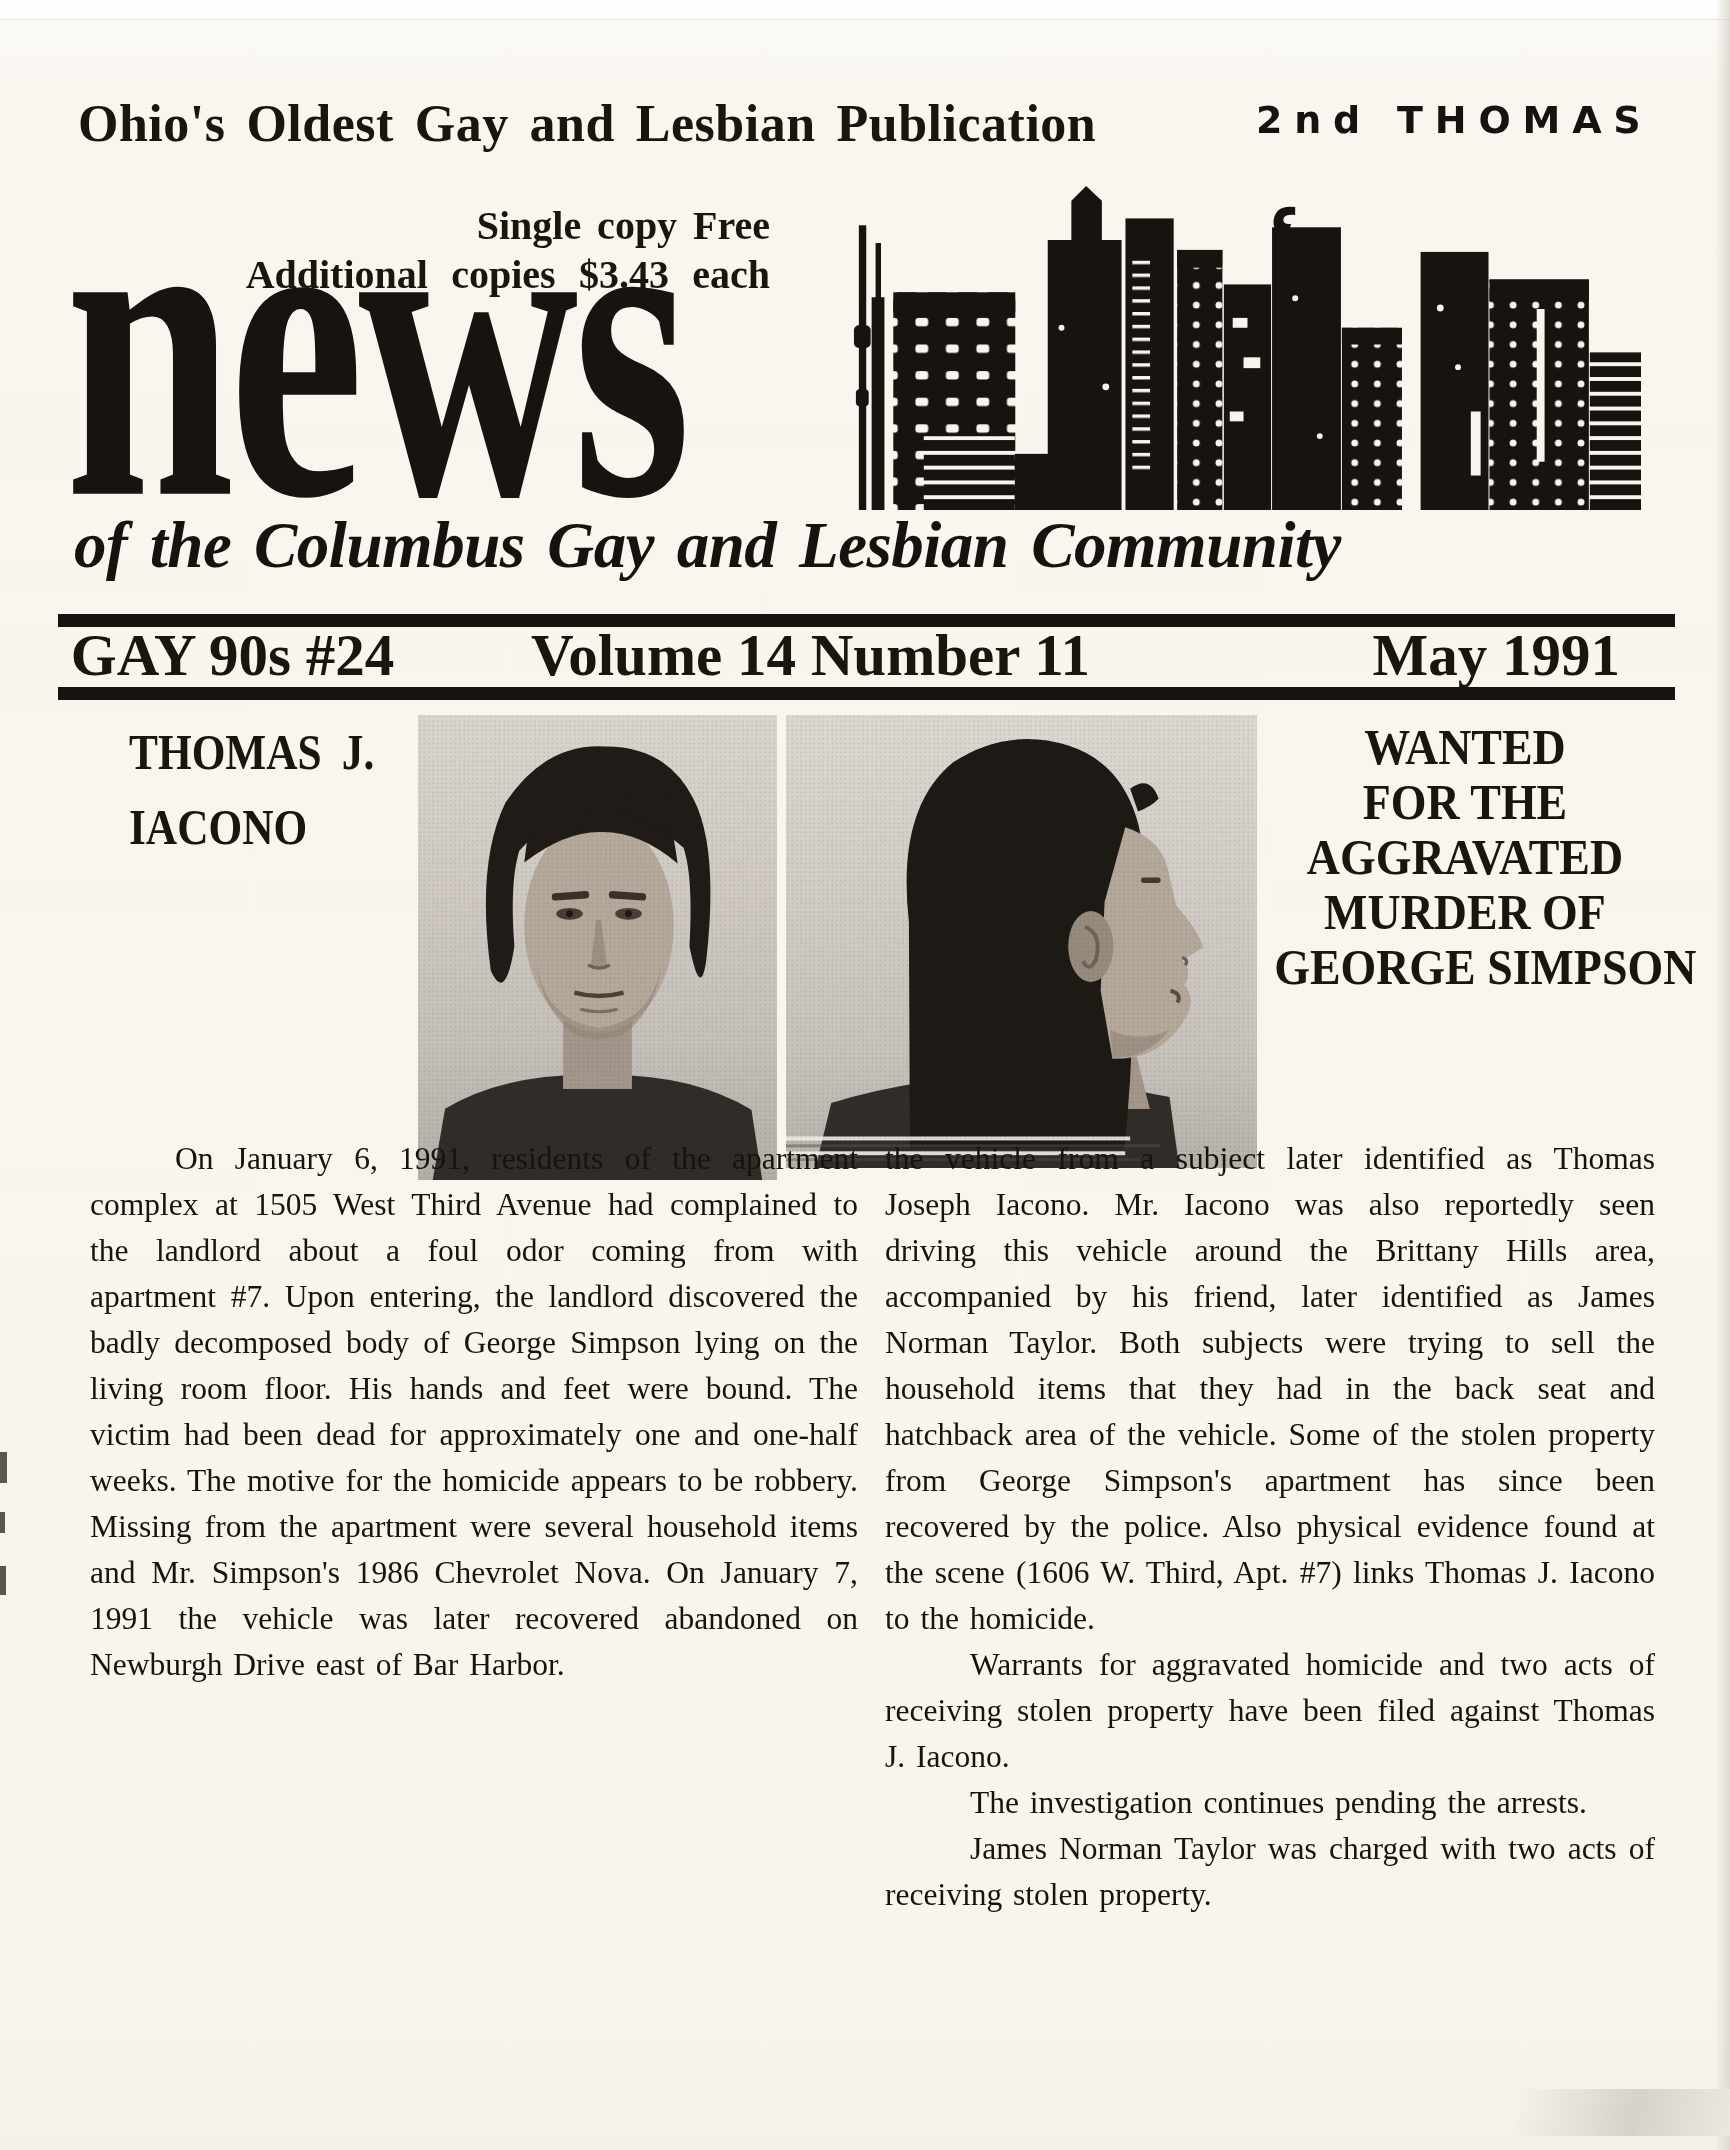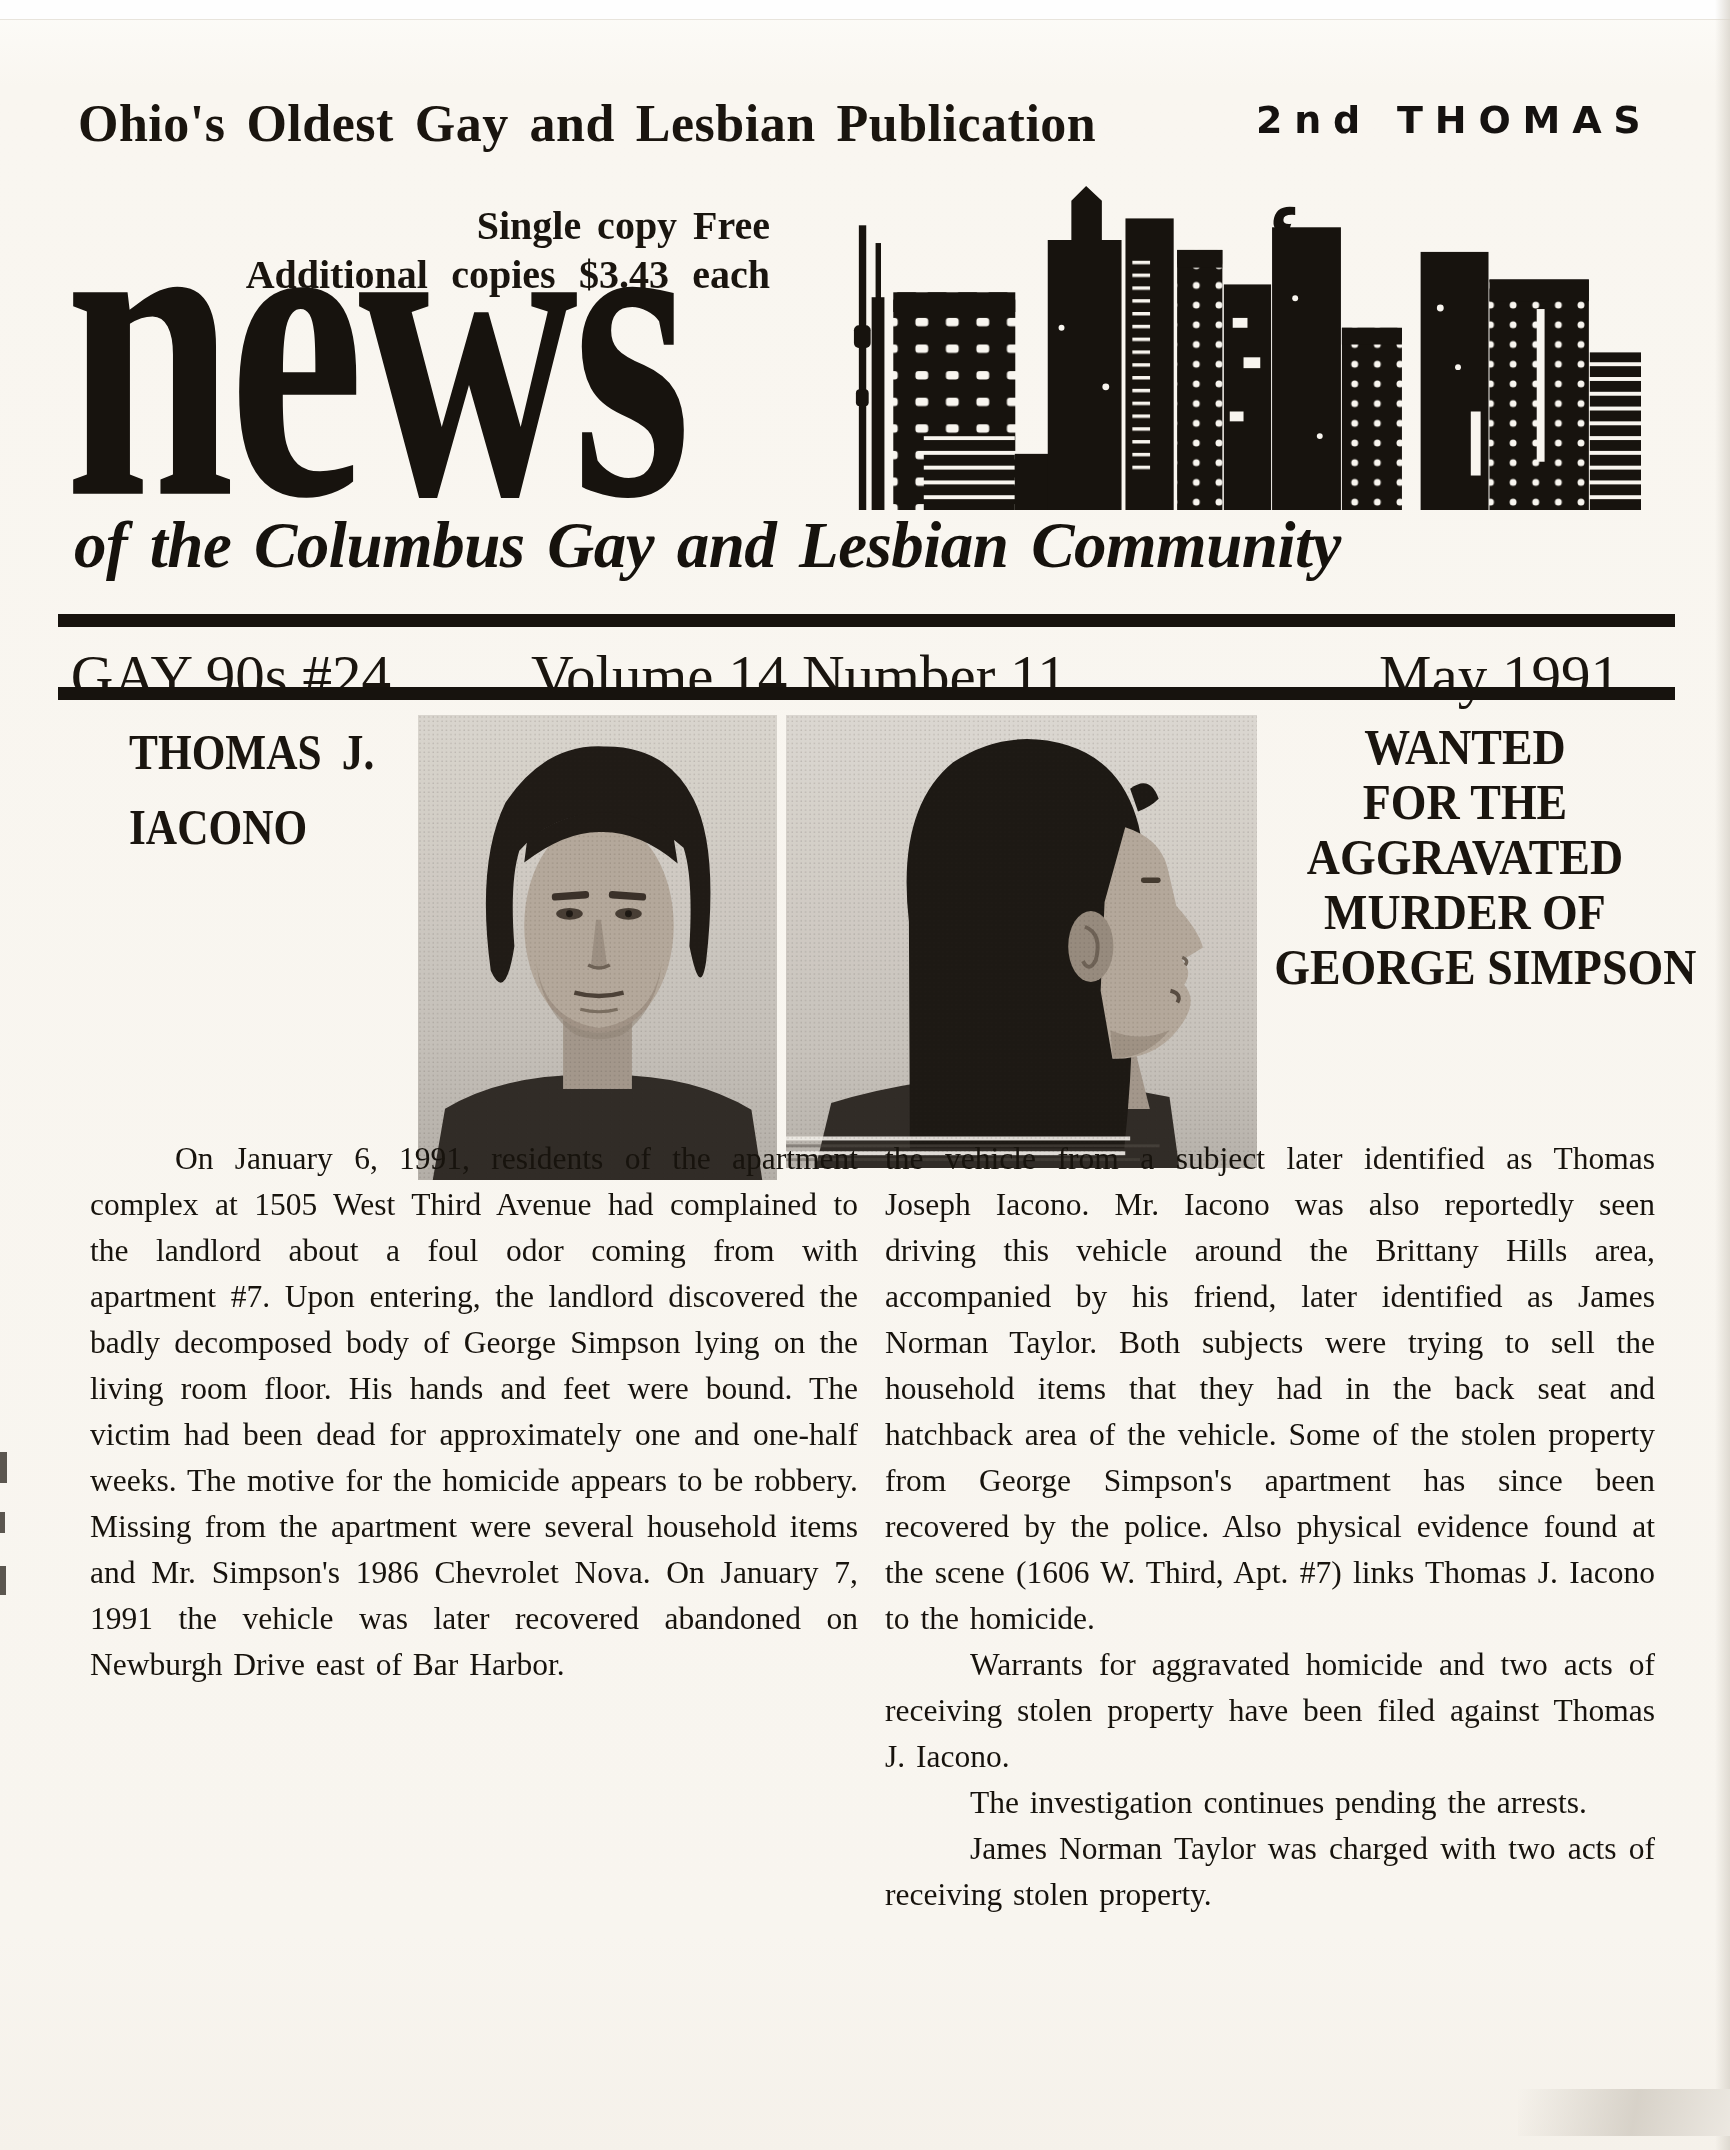--- a/index.html
+++ b/index.html
@@ -39,21 +39,21 @@
     font-size:65px;font-weight:bold;font-style:italic;letter-spacing:-0.5px;
     word-spacing:6.9px;white-space:nowrap;color:#16120d;}
 
   .skyline{position:absolute;left:850px;top:180px;width:791px;height:330px;}
 
   .rule{position:absolute;left:58px;width:1617px;height:13.3px;background:#17130e;}
   .rule1{top:614px;}
   .rule2{top:687px;}
   .issue-bar{position:absolute;left:58px;top:621px;width:1617px;height:66px;
     font-size:59px;}
-  .issue-bar span{position:absolute;top:21px;white-space:nowrap;}
+  .issue-bar span{position:absolute;top:0;white-space:nowrap;font-weight:bold;}
   .bar-issue{left:12.8px;}
   .bar-volume{left:473px;}
   .bar-date{right:55px;}
 
   .suspect-name{position:absolute;left:129px;top:715px;
     font-size:51px;font-weight:bold;line-height:75px;word-spacing:10.8px;
     transform:scaleX(.85);transform-origin:0 0;white-space:nowrap;}
   .wanted-block{position:absolute;left:1253px;top:720px;width:424px;
     font-size:51px;font-weight:bold;line-height:55px;text-align:center;
     transform:scaleX(.9);transform-origin:50% 0;}

